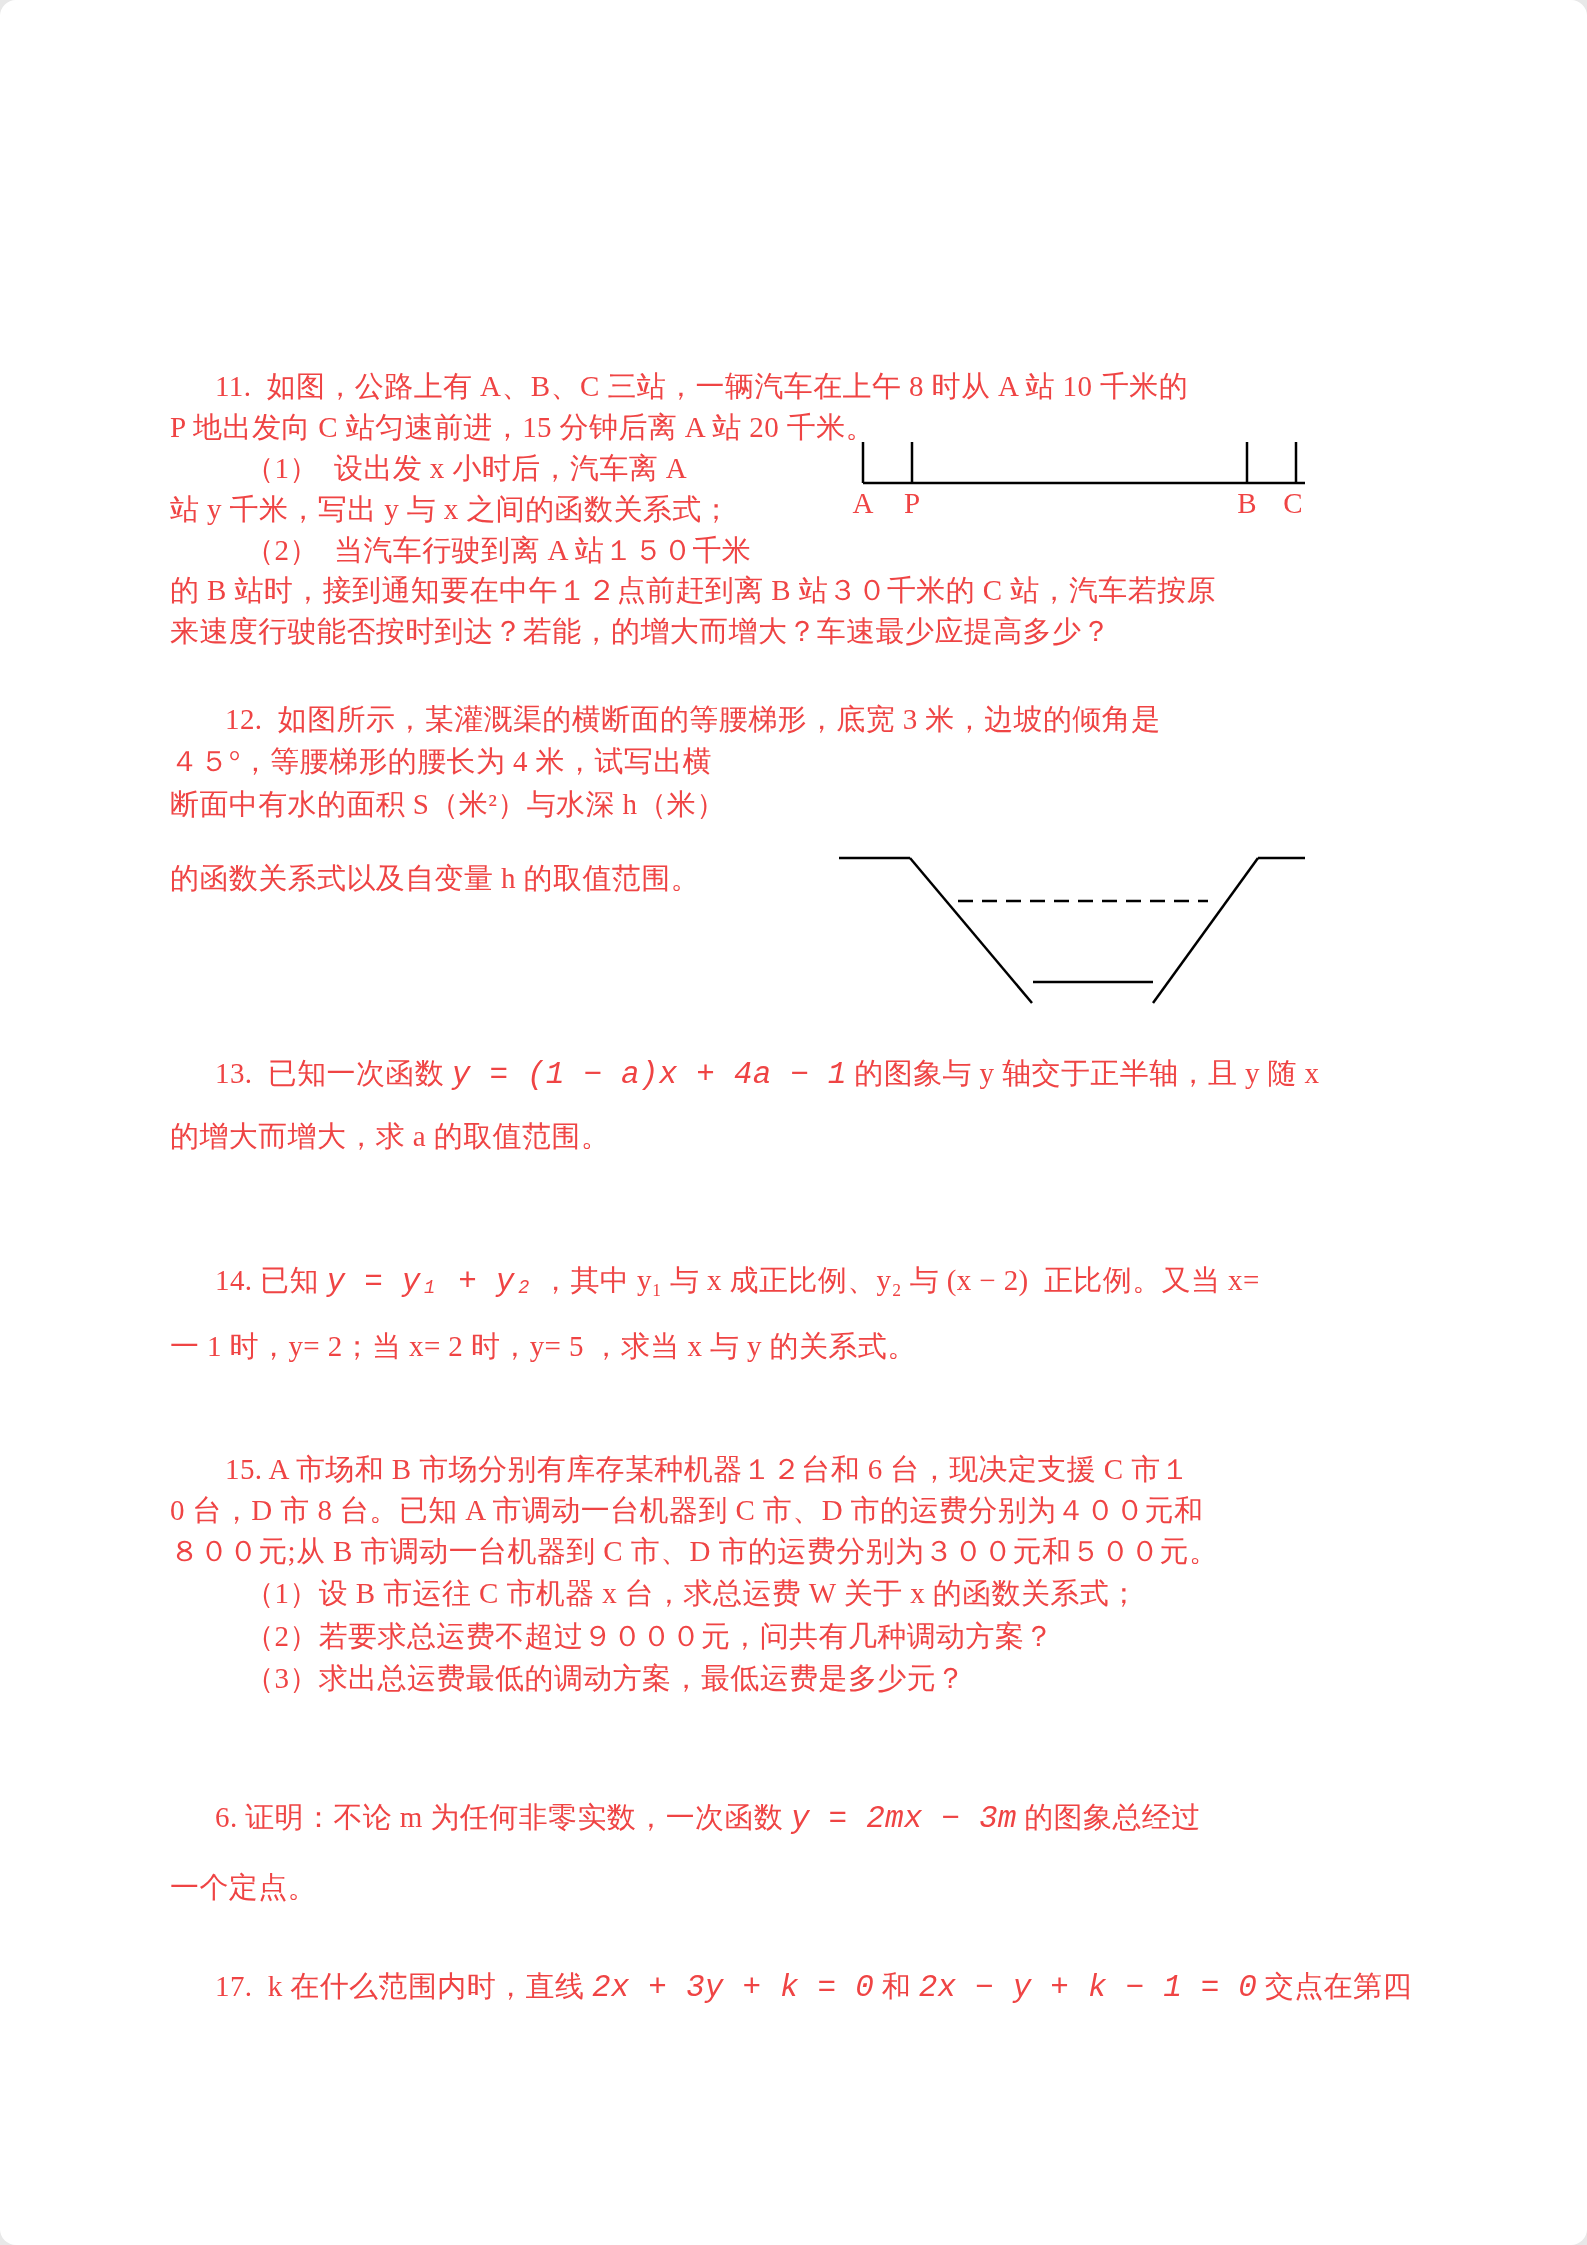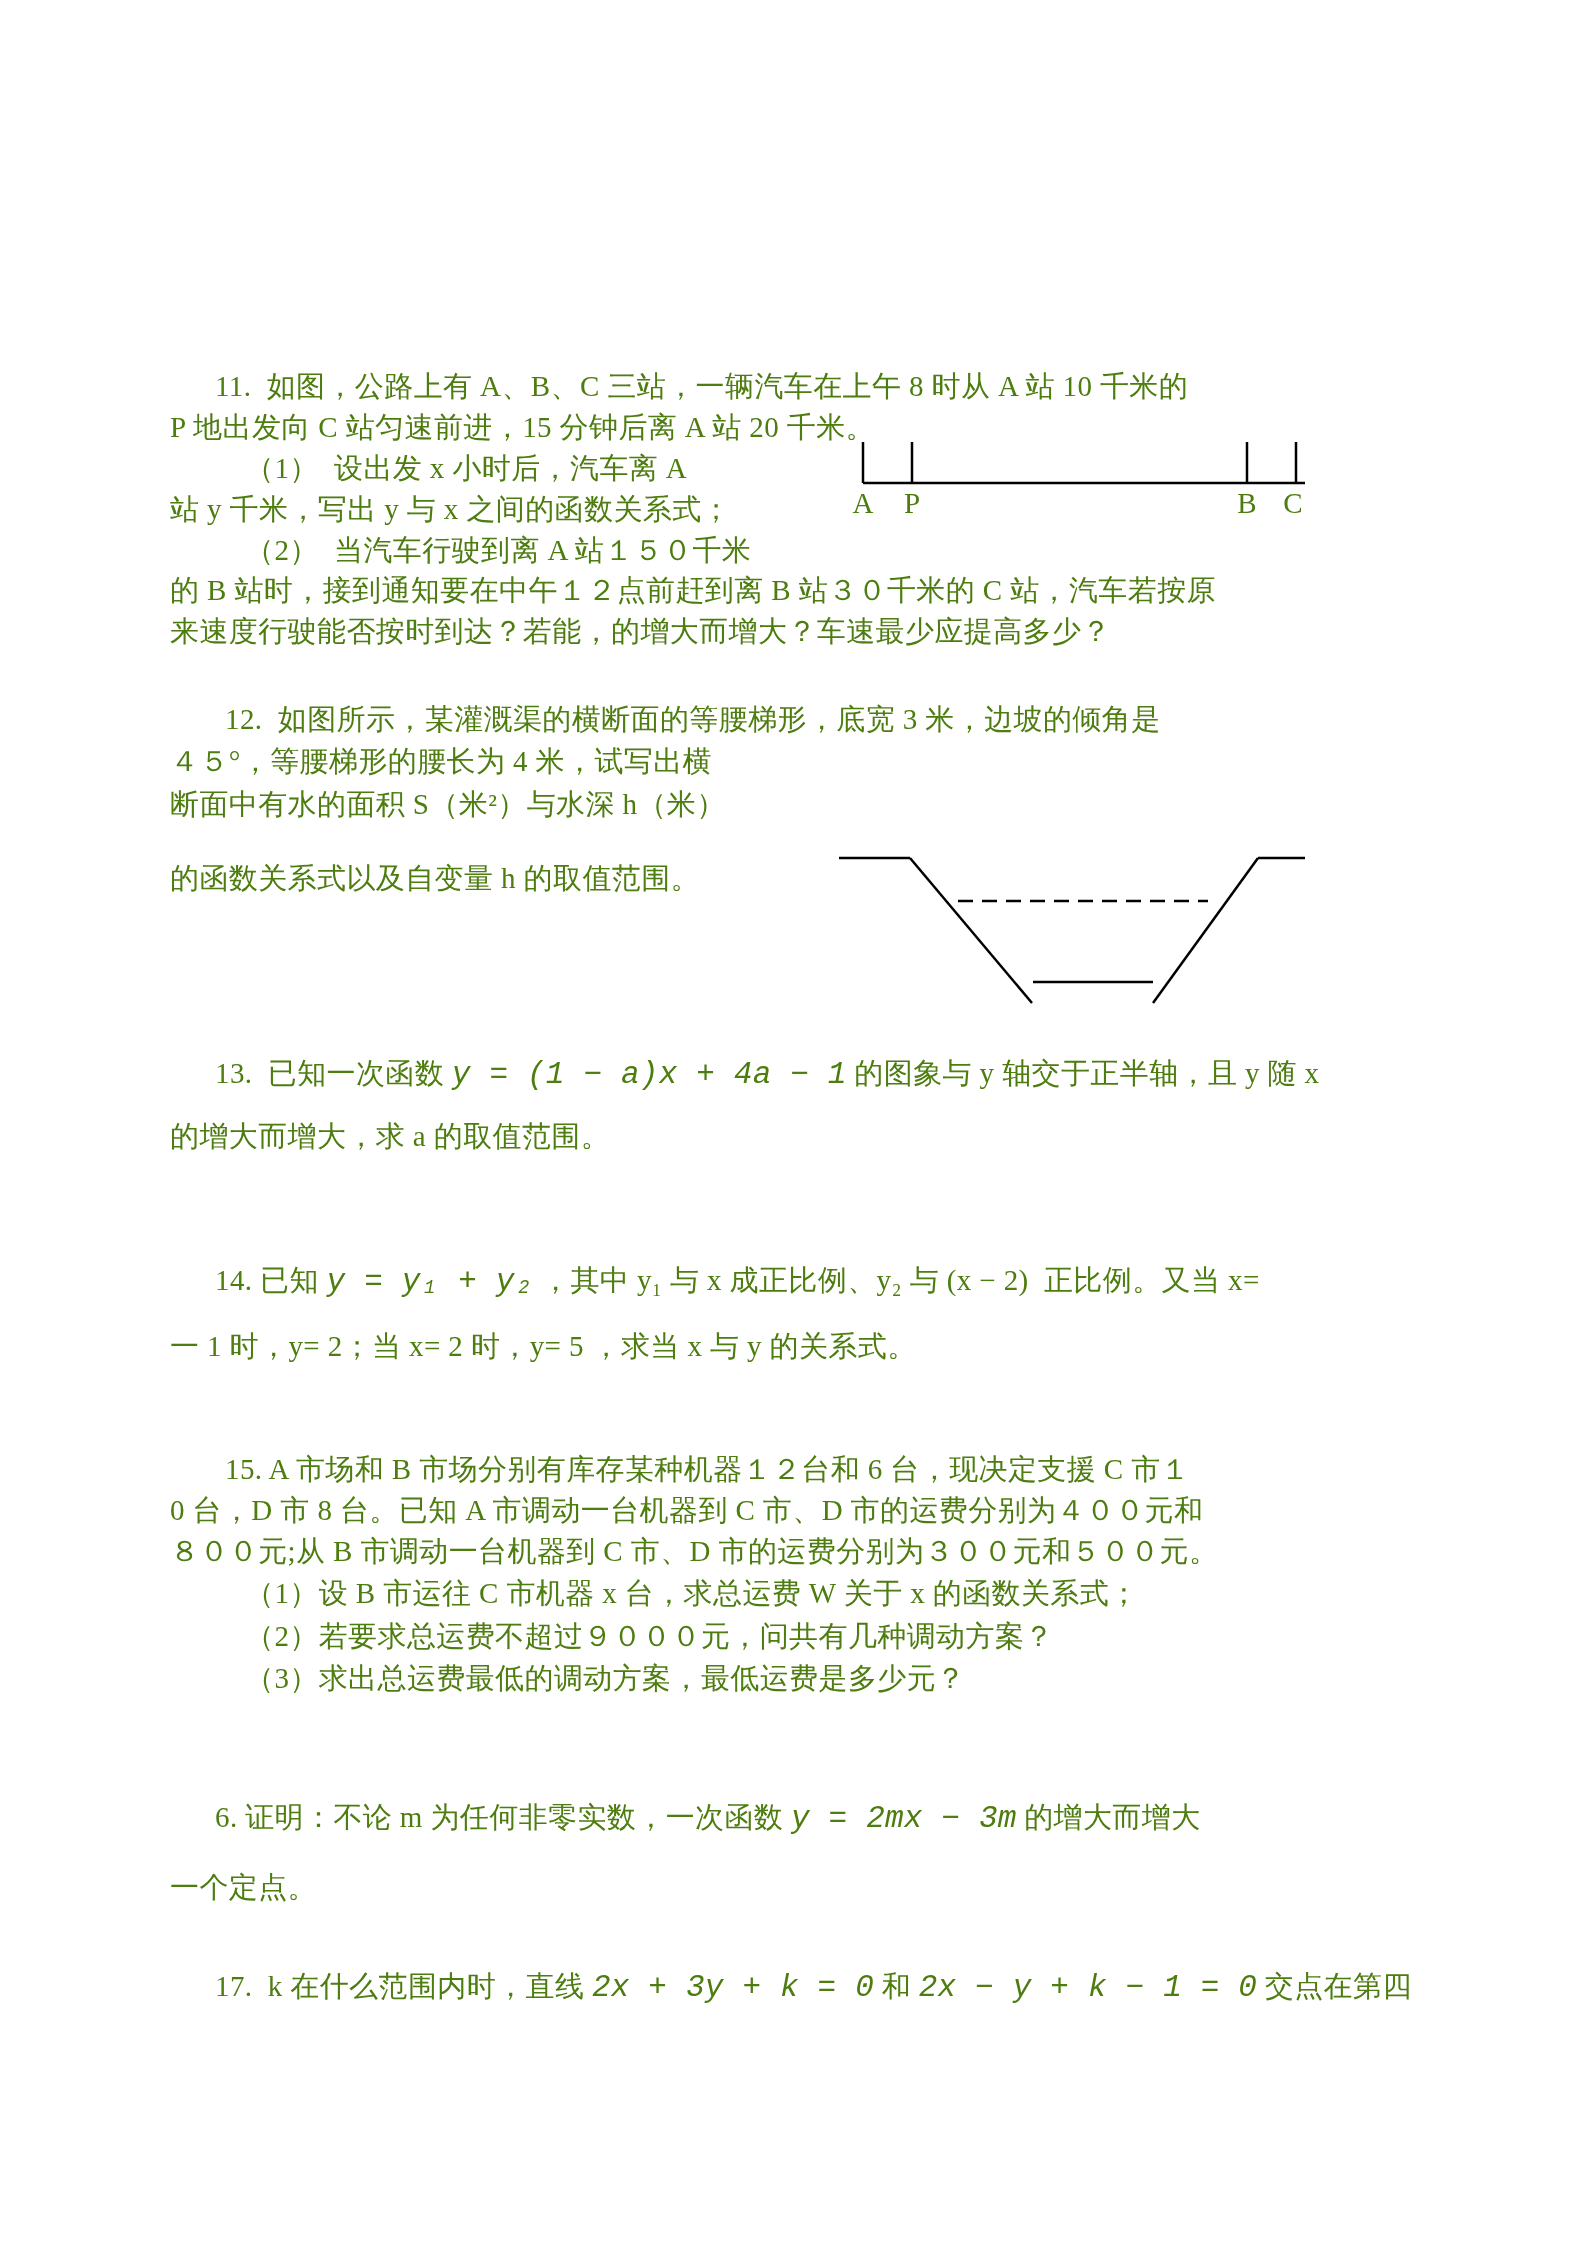--- a/index.html
+++ b/index.html
@@ -3,22 +3,23 @@
 <meta charset="utf-8">
 <style>
   html,body{margin:0;padding:0;background:#e8e8e8;}
   .page{
     position:relative;
     width:1587px;
     height:2245px;
     margin:0 auto;
     background:#ffffff;
     font-family:"Liberation Serif","DejaVu Serif",serif;
-    color:#4d7c0f;
+    color:#ef4444;
     overflow:hidden;
+    border-radius:16px;
   }
   .line{
     position:absolute;
     white-space:pre;
     font-size:29px;
     line-height:40px;
     letter-spacing:0.4px;
   }
   .math{
     font-family:Liberation Mono, monospace;
@@ -91,21 +92,21 @@
   <section>
     <div class="line" style="left:225px;top:1449px"><span>15. A 市场和 B 市场分别有库存某种机器１２台和 6 台，现决定支援 C 市１</span></div>
     <div class="line" style="left:170px;top:1490px"><span>0 台，D 市 8 台。已知 A 市调动一台机器到 C 市、D 市的运费分别为４００元和</span></div>
     <div class="line" style="left:170px;top:1531px"><span>８００元;从 B 市调动一台机器到 C 市、D 市的运费分别为３００元和５００元。</span></div>
     <div class="line" style="left:245px;top:1573px"><span>（1）设 B 市运往 C 市机器 x 台，求总运费 W 关于 x 的函数关系式；</span></div>
     <div class="line" style="left:245px;top:1616px"><span>（2）若要求总运费不超过９０００元，问共有几种调动方案？</span></div>
     <div class="line" style="left:245px;top:1658px"><span>（3）求出总运费最低的调动方案，最低运费是多少元？</span></div>
   </section>
 
   <section>
-    <div class="line" style="left:215px;top:1797px"><span>6. 证明：不论 m 为任何非零实数，一次函数 </span><span class="math">y = 2mx − 3m</span><span> 的增大而增大</span></div>
+    <div class="line" style="left:215px;top:1797px"><span>6. 证明：不论 m 为任何非零实数，一次函数 </span><span class="math">y = 2mx − 3m</span><span> 的图象总经过</span></div>
     <div class="line" style="left:170px;top:1867px"><span>一个定点。</span></div>
   </section>
 
   <section>
     <div class="line" style="left:215px;top:1966px"><span>17.  k 在什么范围内时，直线 </span><span class="math">2x + 3y + k = 0</span><span> 和 </span><span class="math">2x − y + k − 1 = 0</span><span> 交点在第四</span></div>
   </section>
 
 </div>
 
 </body></html>

